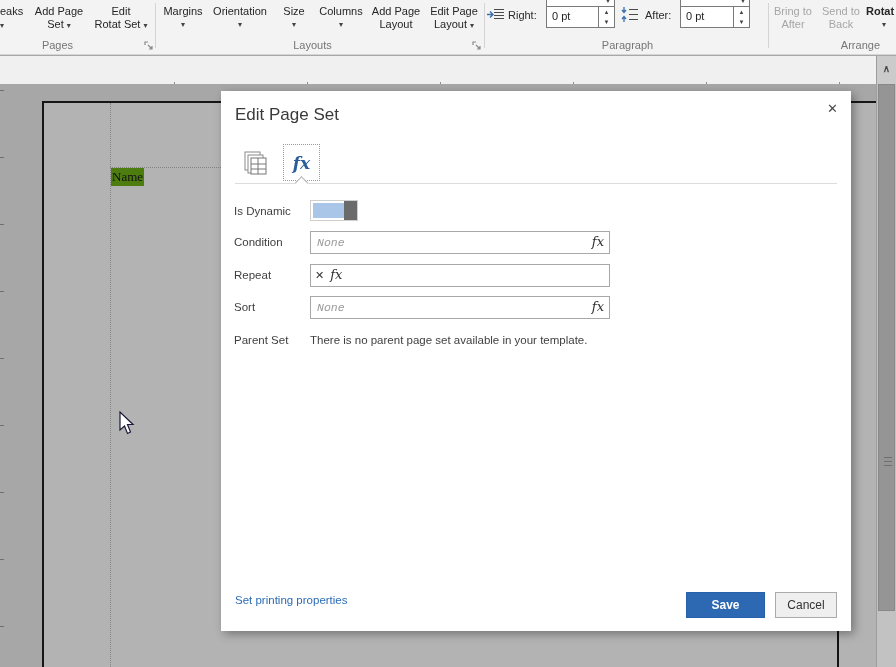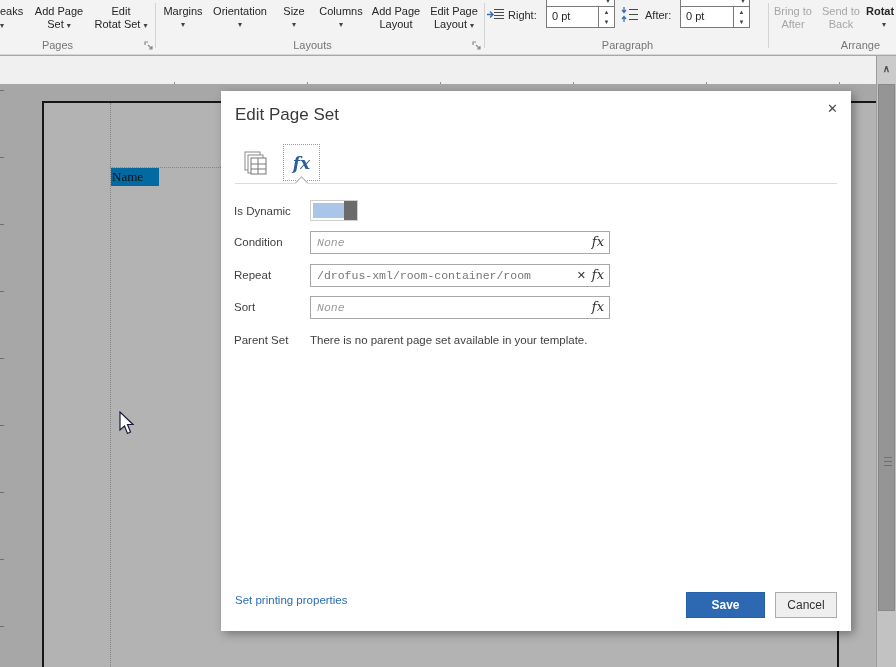--- a/index.html
+++ b/index.html
@@ -36,22 +36,22 @@
   .ruler-num.on-dark { background:#a3a3a3; color:#2e2e2e; }
   .half-tick { position:absolute; top:26px; width:1px; height:3px; background:#8f8f8f; }
   #blue-caret { position:absolute; left:89px; top:7px; width:2px; height:12px; background:#2a5db0; }
 
   
   #canvas { position:absolute; left:0; top:84px; width:896px; height:583px; background:#a7a7a7; }
   #page { position:absolute; left:42px; top:17px; right:20px; bottom:0;
     background:#b3b3b3; border-top:2px solid #161616; border-left:2px solid #161616; }
   #vdotted { position:absolute; left:66px; top:0; bottom:0; width:0; border-left:1px dotted #858585; }
   #hdotted { position:absolute; left:66px; top:64px; width:115px; height:0; border-top:1px dotted #858585; }
-  #name-cell { position:absolute; left:67px; top:65px; background:#0369a1; color:#121212;
-    font-family:"Liberation Serif", serif; font-size:13px; line-height:18px; padding:0 16px 0 1px; }
+  #name-cell { position:absolute; left:67px; top:65px; background:#4d7c0f; color:#121212;
+    font-family:"Liberation Serif", serif; font-size:13px; line-height:18px; padding:0 1px 0 1px; }
   #table-border-right { position:absolute; left:837px; top:547px; bottom:0; width:2px; background:#141414; }
   #vruler-ticks { position:absolute; left:0; top:6px; bottom:0; width:4px;
     background:repeating-linear-gradient(180deg, #6f6f6f 0 1px, transparent 1px 67px); }
 
   
   #scroll-up { position:absolute; right:0; top:56px; width:20px; height:28px; background:#cbcbcb;
     border-left:1px solid #9e9e9e; text-align:center; font-size:10px; font-weight:bold;
     color:#4d4d4d; line-height:26px; }
   #scrollbar { position:absolute; right:0; top:84px; bottom:0; width:20px; background:#c2c2c2;
     border-left:1px solid #9e9e9e; }
@@ -254,21 +254,20 @@
   </div>
 
   <div class="frm-label" style="top:140px;">Condition</div>
   <div class="frm-input" style="top:140px;">
     <input placeholder="None" style="">
     <span class="fx-glyph">fx</span>
   </div>
 
   <div class="frm-label" style="top:173px;">Repeat</div>
   <div class="frm-input" style="top:173px;">
-    <input value="/drofus-xml/room-container/room" style="">
     <span class="clear-x">✕</span>
     <span class="fx-glyph">fx</span>
   </div>
 
   <div class="frm-label" style="top:205px;">Sort</div>
   <div class="frm-input" style="top:205px;">
     <input placeholder="None" style="">
     <span class="fx-glyph">fx</span>
   </div>
 

